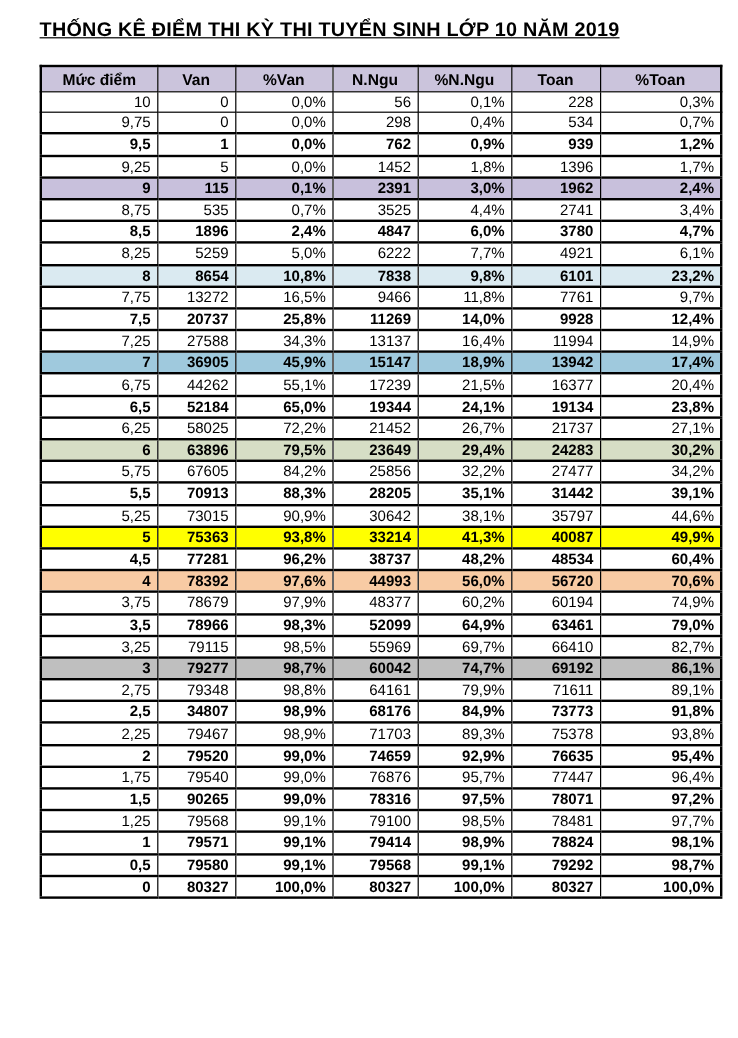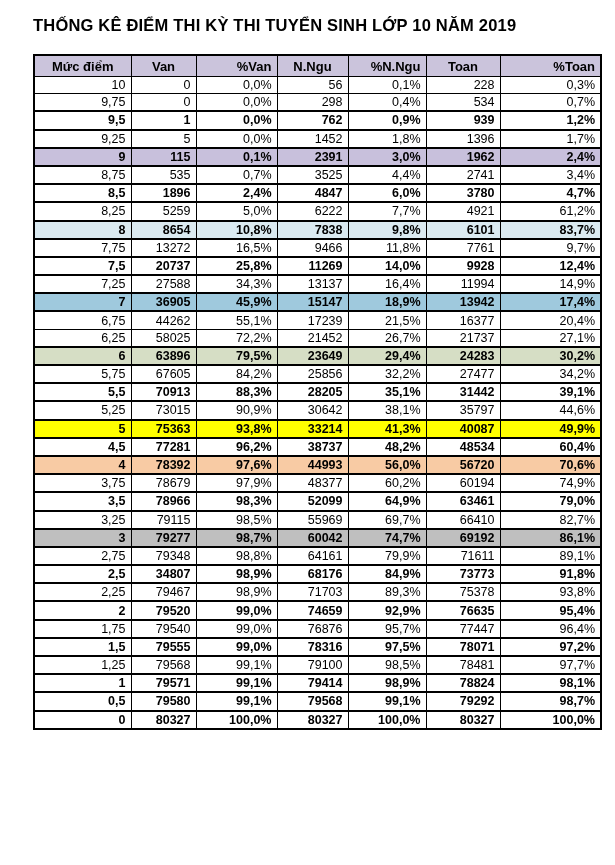--- a/index.html
+++ b/index.html
@@ -15,20 +15,21 @@
     width: 615px;
     height: 865px;
     overflow: hidden;
   }
   .title {
     margin: 16px 0 0 33px;
     font-size: 16.5px;
     font-weight: bold;
     letter-spacing: 0.2px;
     white-space: nowrap;
+    text-decoration: underline;
   }
   table.score-table {
     border-collapse: collapse;
     table-layout: fixed;
     margin: 19px 0 0 33px;
     width: 567px;
     border: 2px solid #000;
     padding-left: 28px;
   }
   .score-table th, .score-table td {
@@ -37,21 +38,21 @@
     overflow: hidden;
     padding: 0 5px;
   }
   .score-table th {
     height: 20px;
     font-size: 13px;
     font-weight: bold;
     background: #cbc4dc;
   }
   .score-table th.align-center { text-align: center; }
-  .score-table th.align-left { text-align: right; }
+  .score-table th.align-left { text-align: center; }
   .score-table td {
     height: 16.2px;
     font-size: 12.5px;
     text-align: right;
   }
   .score-table tr.bold td {
     font-weight: bold;
     border-top-width: 2px;
     border-bottom-width: 2px;
   }
@@ -150,30 +151,30 @@
           <td>3780</td>
           <td>4,7%</td>
         </tr>
         <tr>
           <td>8,25</td>
           <td>5259</td>
           <td>5,0%</td>
           <td>6222</td>
           <td>7,7%</td>
           <td>4921</td>
-          <td>61,2%</td>
+          <td>6,1%</td>
         </tr>
         <tr class="bold hl" style="--rowbg: #daeaf1;">
           <td>8</td>
           <td>8654</td>
           <td>10,8%</td>
           <td>7838</td>
           <td>9,8%</td>
           <td>6101</td>
-          <td>83,7%</td>
+          <td>23,2%</td>
         </tr>
         <tr>
           <td>7,75</td>
           <td>13272</td>
           <td>16,5%</td>
           <td>9466</td>
           <td>11,8%</td>
           <td>7761</td>
           <td>9,7%</td>
         </tr>
@@ -206,20 +207,29 @@
         </tr>
         <tr>
           <td>6,75</td>
           <td>44262</td>
           <td>55,1%</td>
           <td>17239</td>
           <td>21,5%</td>
           <td>16377</td>
           <td>20,4%</td>
         </tr>
+        <tr class="bold">
+          <td>6,5</td>
+          <td>52184</td>
+          <td>65,0%</td>
+          <td>19344</td>
+          <td>24,1%</td>
+          <td>19134</td>
+          <td>23,8%</td>
+        </tr>
         <tr>
           <td>6,25</td>
           <td>58025</td>
           <td>72,2%</td>
           <td>21452</td>
           <td>26,7%</td>
           <td>21737</td>
           <td>27,1%</td>
         </tr>
         <tr class="bold hl" style="--rowbg: #d6dec5;">
@@ -361,21 +371,21 @@
           <td>1,75</td>
           <td>79540</td>
           <td>99,0%</td>
           <td>76876</td>
           <td>95,7%</td>
           <td>77447</td>
           <td>96,4%</td>
         </tr>
         <tr class="bold">
           <td>1,5</td>
-          <td>79555</td>
+          <td>90265</td>
           <td>99,0%</td>
           <td>78316</td>
           <td>97,5%</td>
           <td>78071</td>
           <td>97,2%</td>
         </tr>
         <tr>
           <td>1,25</td>
           <td>79568</td>
           <td>99,1%</td>

